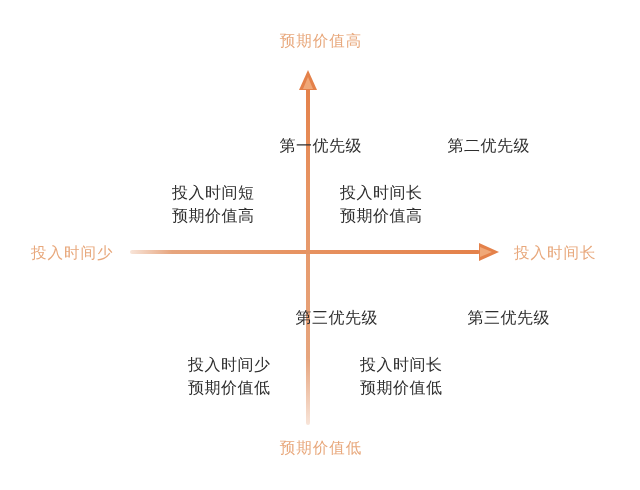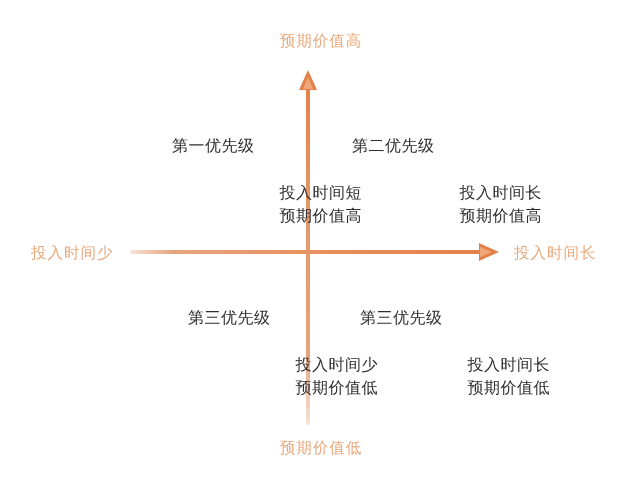--- a/index.html
+++ b/index.html
@@ -107,40 +107,40 @@
   .axis-label.bottom { left: 0; right: 0; top: 438px; text-align: center; margin-left: -4px; }
   .axis-label.left   { left: 31px;  top: 243px; }
   .axis-label.right  { left: 514px; top: 243px; }
 
   
   .quadrant {
     position: absolute;
     width: 190px;
   }
   .q1 { left: 172px; top: 136px; }
-  .q2 { left: 352px; top: 136px; }
+  .q2 { left: 340px; top: 136px; }
   .q3 { left: 172px; top: 308px; margin-left: 16px; }
   .q4 { left: 360px; top: 308px; }
 
   .q-title {
     color: #2e2e2e;
     font-size: 16px;
     letter-spacing: 0.5px;
     white-space: nowrap;
+    text-align: right;
   }
   .q-lines {
     margin-top: 24px;
   }
   .q-line {
     color: #2e2e2e;
     font-size: 16px;
     line-height: 23px;
     letter-spacing: 0.5px;
     white-space: nowrap;
-    text-align: right;
   }
 </style>
 </head>
 <body>
 
 <div id="matrix">
 
   <div class="axis-x"></div>
   <div class="axis-y"></div>
 

